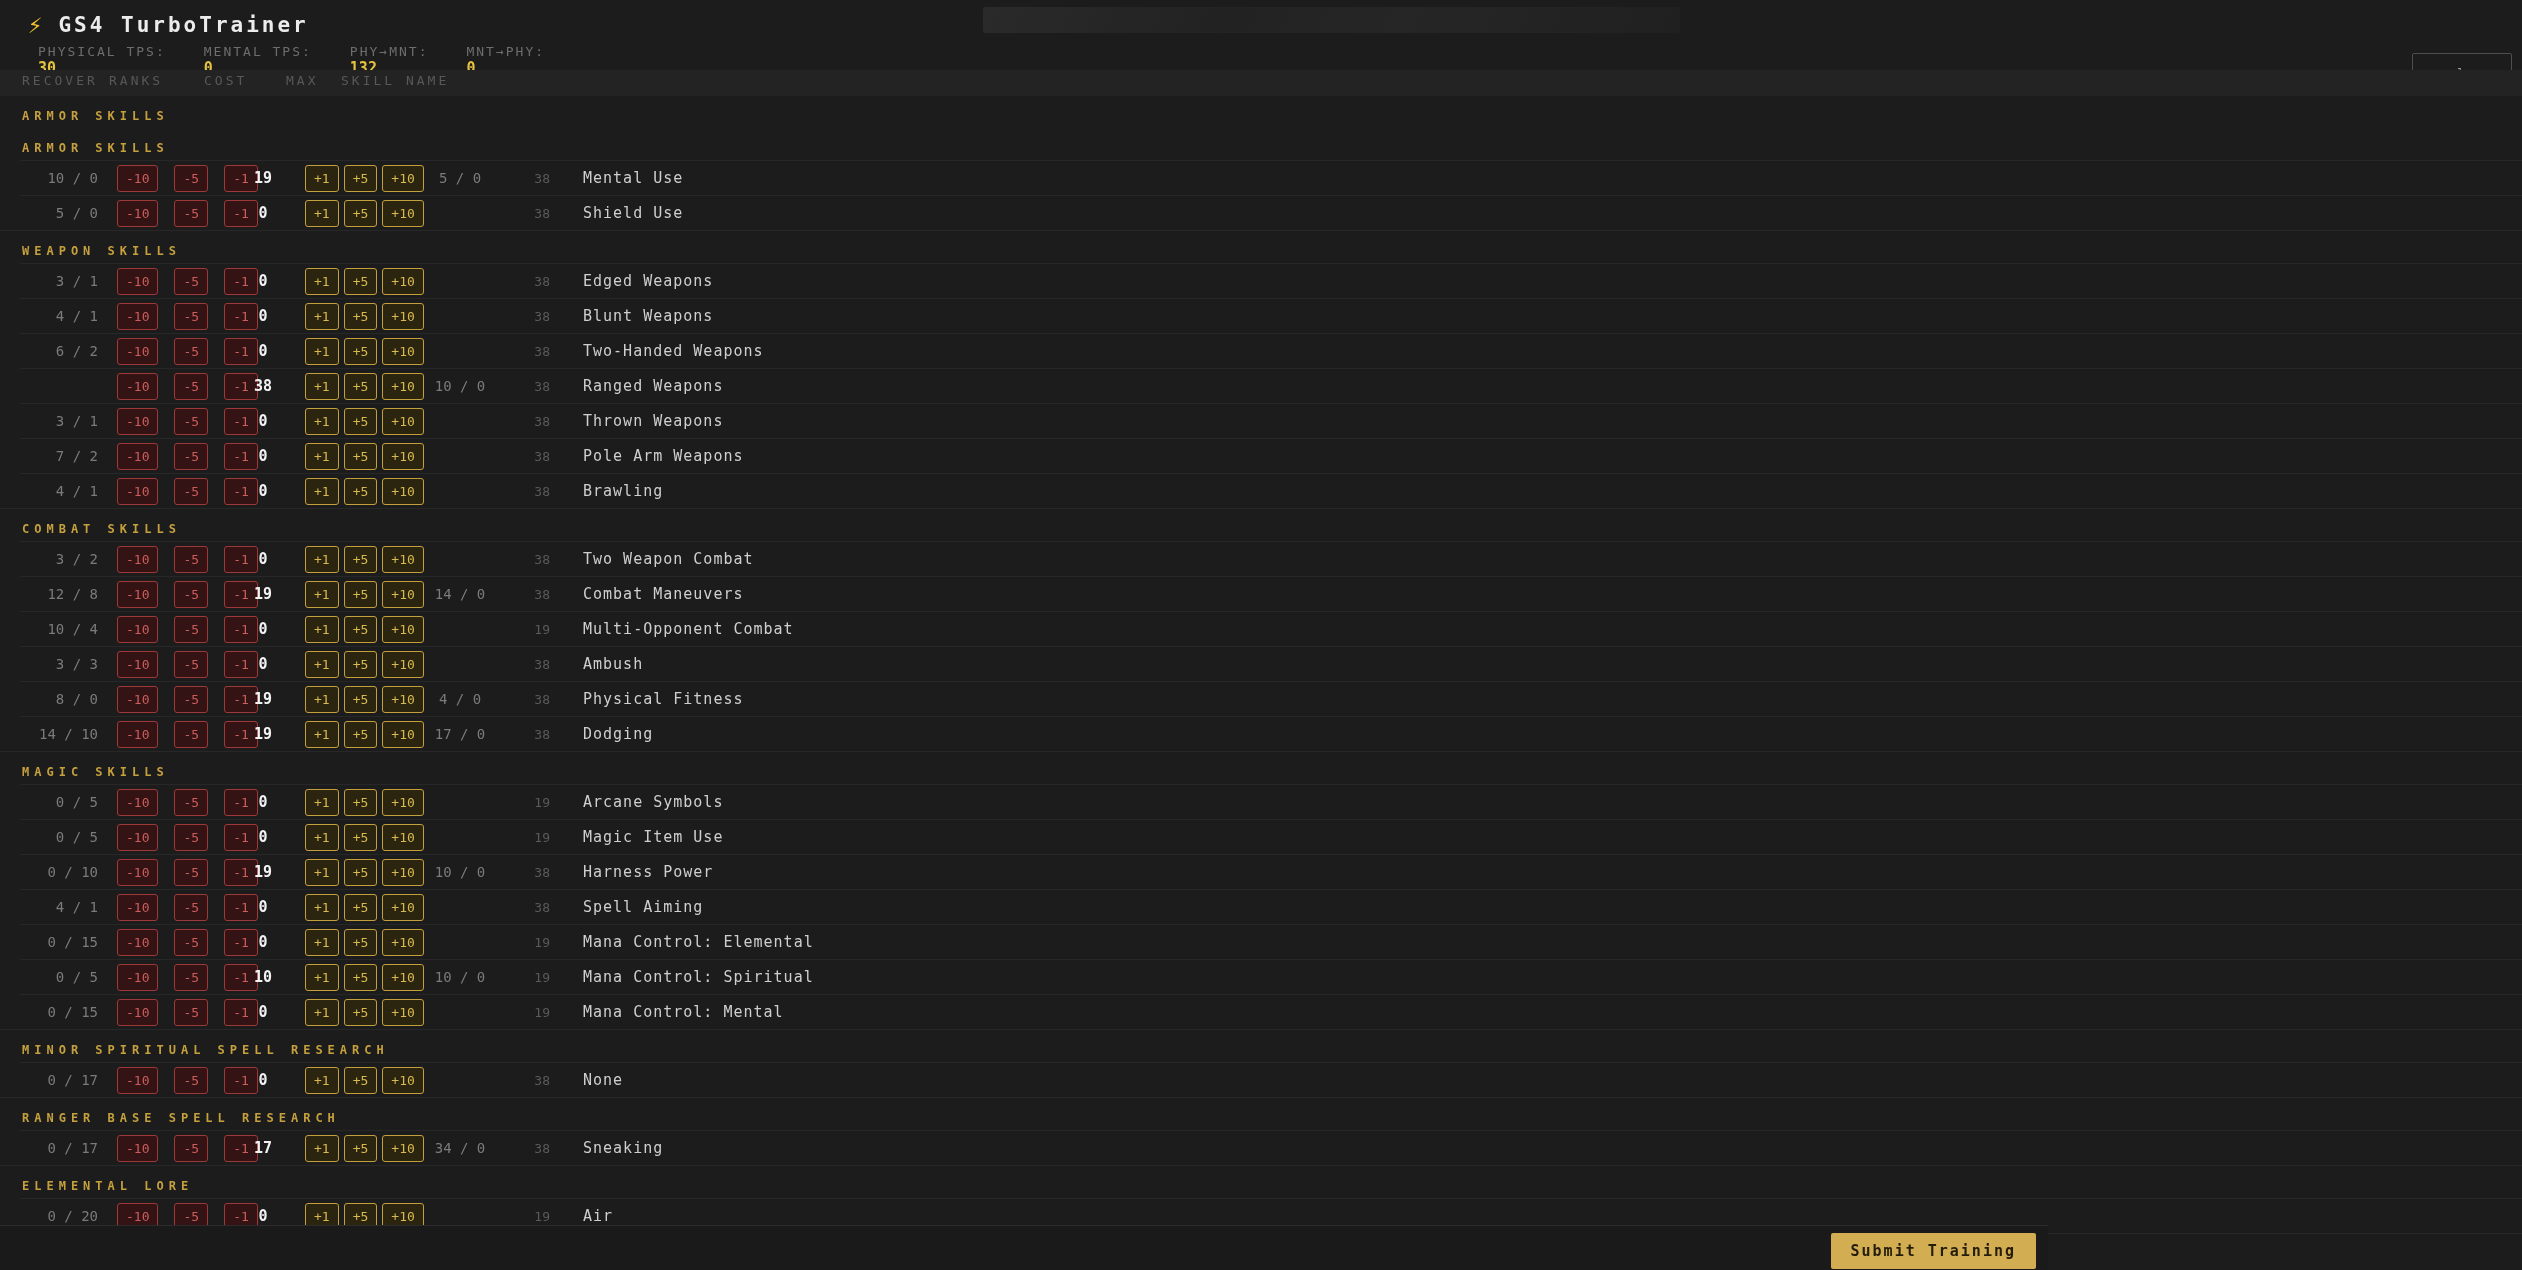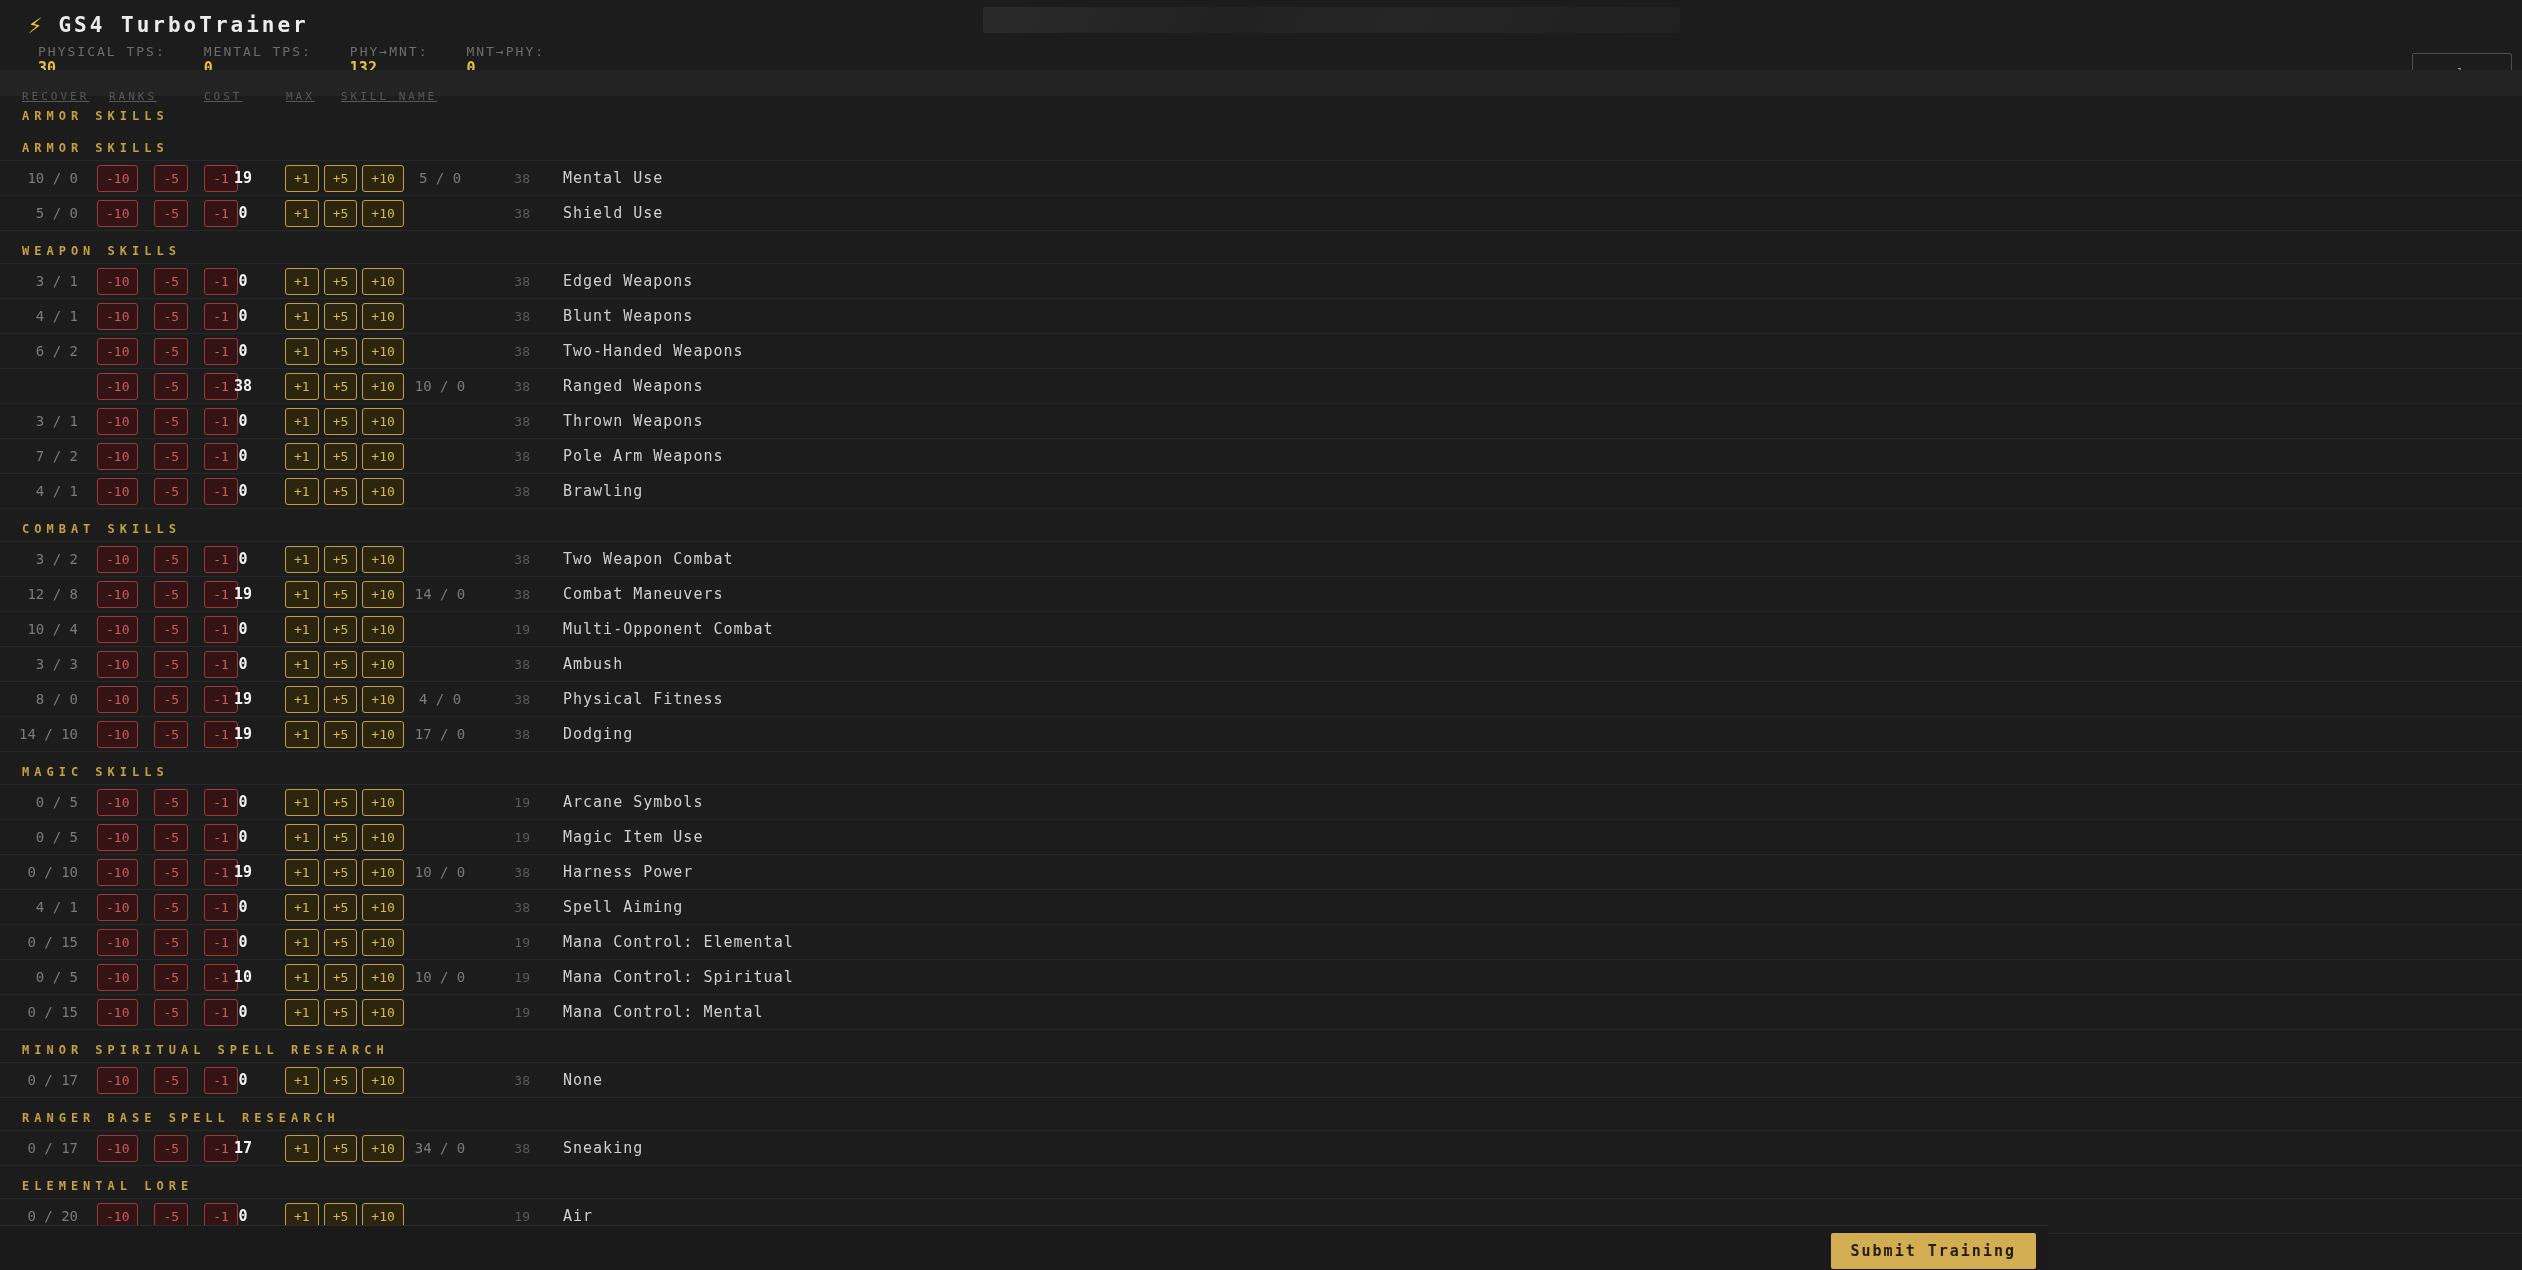--- a/index.html
+++ b/index.html
@@ -30,34 +30,34 @@
   }
 
   
   .statsbar { display:flex; gap:38px; padding:2px 0 13px 30px; align-items:baseline; height:28px; }
   .stat { display:flex; align-items:baseline;flex-direction:column; }
   .stat-label { color:#6d6d6d; font-size:13px; letter-spacing:2px; }
   .stat-value { color:#e5c23f; font-weight:bold; font-size:15px; margin-left:8px; }
 
   
   .toolbar { position:relative; height:26px; background:#232324; }
-  .col-h { position:absolute; top:20px; color:#585858; font-size:11px; letter-spacing:3px;text-decoration:underline; }
+  .col-h { position:absolute; top:3px; color:#585858; font-size:13px; letter-spacing:3px; }
   .col-recover { left:22px; }
   .col-ranks   { left:109px; }
   .col-cost    { left:204px; }
   .col-max     { left:286px; }
   .col-skill   { left:341px; }
 
   
   .section-title {
     height:32px; padding:13px 0 0 22px;
     color:#c5a03c; font-size:12px; font-weight:bold; letter-spacing:5px;
   }
   .section-rows:not(:empty) { border-bottom:1px solid #272728; }
-  .skill-row { position:relative; height:35px; border-top:1px solid #272728; }
+  .skill-row { position:relative; height:35px; border-top:1px solid #272728;margin-left:20px; }
   .skill-row:first-child { border-top:1px solid #272728; }
 
   .c-recover { position:absolute; left:0;   top:9px;  width:78px; text-align:right; color:#7b7b7b; font-size:14px; }
   .c-minus   { position:absolute; left:97px;  top:4px; display:flex; gap:16px; }
   .c-cost    { position:absolute; left:214px; top:8px;  width:58px; text-align:center; color:#f2f2f2; font-weight:bold; font-size:15px; }
   .c-plus    { position:absolute; left:285px; top:4px; display:flex; gap:5px; }
   .c-max     { position:absolute; left:398px; top:9px;  width:84px; text-align:center; color:#7b7b7b; font-size:14px; }
   .c-base    { position:absolute; left:490px; top:10px; width:40px; text-align:right; color:#5a5a5a; font-size:13px; }
   .c-name    { position:absolute; left:563px; top:8px;  color:#cfcfcf; font-size:15px; letter-spacing:1px; }
 

